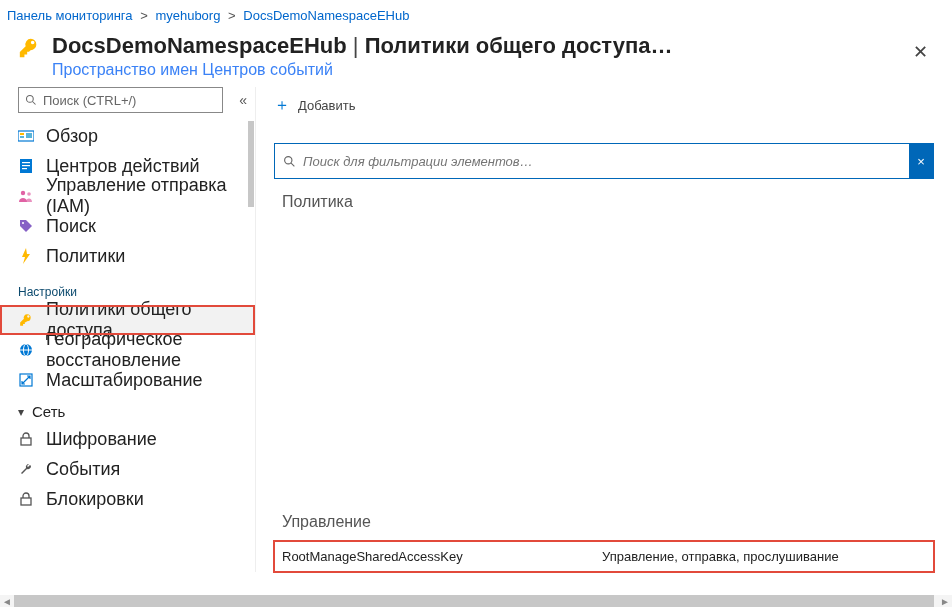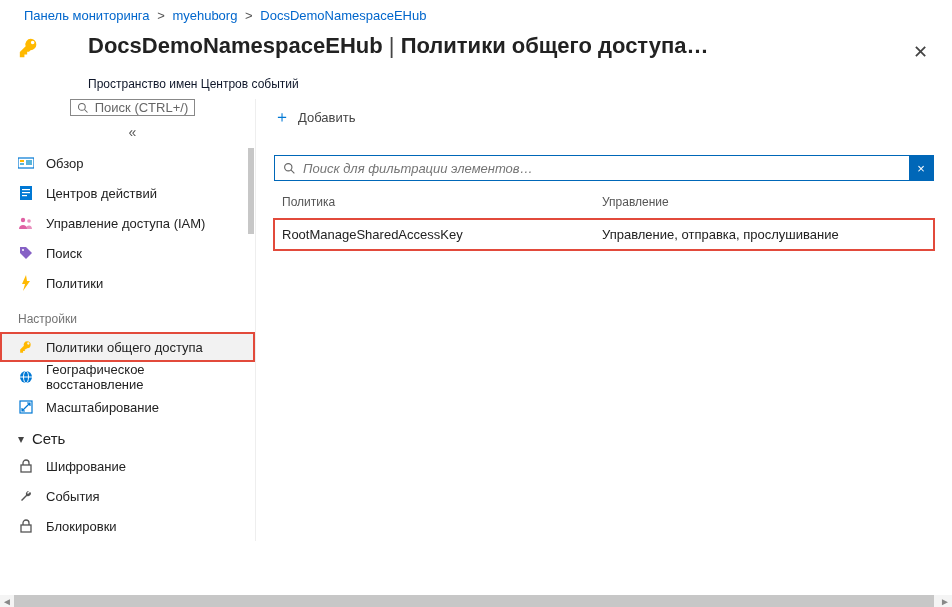--- a/index.html
+++ b/index.html
@@ -1,50 +1,50 @@
 <!DOCTYPE html>
 <html><head>
   <meta charset="utf-8">
   <style>
     * { margin:0; padding:0; box-sizing:border-box; font-family:"Segoe UI",Arial,sans-serif; }
     body { width:952px; height:607px; background:#fff; overflow:hidden; position:relative; }
     .scrollarea { width:952px; height:595px; overflow:hidden; }
     a { color:#0066cc; text-decoration:none; }
-    .breadcrumb { font-size:13px; padding:8px 24px 4px; color:#0066cc; }
+    .breadcrumb { font-size:13px; padding:8px 7px 4px; color:#0066cc; }
     .breadcrumb .sep { color:#555; margin:0 4px; }
-    .titlebar { display:flex; align-items:flex-start; padding:6px 18px 8px; position:relative;gap:36px; }
+    .titlebar { display:flex; align-items:flex-start; padding:6px 18px 8px; position:relative; }
     .titlebar .key-icon { width:24px; margin-right:10px; margin-top:4px; color:#ffb900; }
     .title-text h1 { font-size:22px; font-weight:600; color:#222; line-height:1.2; }
     .title-text h1 .pipe { font-weight:400; color:#444; }
-    .subtitle { font-size:12px; color:#0f172a; margin-top:18px; }
+    .subtitle { font-size:16px; color:#3b82f6; margin-top:2px; }
     .title-close { position:absolute; right:24px; top:14px; font-size:18px; color:#444; cursor:pointer; }
     .columns { display:flex; }
     .sidebar { width:256px; border-right:1px solid #eee; flex:none; }
-    .side-search { display:flex; align-items:center; gap:8px; padding:0 8px 8px 18px;flex-direction:column; }
+    .side-search { display:flex; align-items:center; gap:16px; padding:0 8px 8px 18px; }
     .side-search .box { flex:1; display:flex; align-items:center; border:1px solid #888; height:26px; padding:0 6px; color:#666; font-size:13px; }
     .side-search .box .mag { margin-right:6px; color:#666; }
     .side-search .collapse { color:#555; font-size:14px; }
     .nav { position:relative; }
     .nav .scroll-thumb { position:absolute; right:1px; top:0; width:6px; height:86px; background:#c7c7c7; }
-    .nav-item { display:flex; align-items:center; height:30px; padding:0 10px 0 18px; font-size:13px; color:#222; cursor:pointer; }
+    .nav-item { display:flex; align-items:center; height:30px; padding:0 10px 0 18px; font-size:18px; color:#222; cursor:pointer; }
     .nav-item .icn { width:16px; height:16px; margin-right:12px; display:inline-flex; align-items:center; justify-content:center; flex:none; }
     .nav-item.selected { background:#f2f2f2; }
     .nav-item.hl { outline:2px solid #e24a3b; outline-offset:-2px; }
-    .nav-section-title { font-size:12px; color:#737373; padding:14px 18px 6px; }
+    .nav-section-title { font-size:12px; color:#0c4a6e; padding:14px 18px 6px; }
     .nav-heading { display:flex; align-items:center; padding:8px 18px 4px; font-size:15px; color:#222; }
     .nav-heading .chev { margin-right:8px; color:#444; font-size:12px; }
     .main { flex:1; padding:0 18px; }
     .toolbar { display:flex; align-items:center; height:36px; }
     .tool-btn { display:flex; align-items:center; gap:8px; font-size:13px; color:#444; cursor:pointer; }
     .tool-btn .plus { color:#0078d4; font-size:16px; font-weight:400; }
-    .filterbar { margin-top:20px; display:flex; border:1px solid #0067b8; height:26px; }
+    .filterbar { margin-top:20px; display:flex; border:1px solid #0067b8; height:36px; }
     .filterbar .mag { width:28px; display:flex; align-items:center; justify-content:center; color:#666; }
     .filterbar input { flex:1; border:none; outline:none; font-size:13px; color:#333; font-style:italic; }
     .filterbar .clear { width:24px; background:#0067b8; color:#fff; display:flex; align-items:center; justify-content:center; font-size:13px; cursor:pointer; }
-    .table-head { display:flex; padding:14px 8px 10px; font-size:12px; color:#555; }
+    .table-head { display:flex; padding:14px 8px 10px; font-size:16px; color:#555;flex-direction:column; }
     .col1 { flex:0 0 320px; }
     .col2 { flex:1; }
     .table-row { display:flex; padding:8px 8px; font-size:13px; color:#222; outline:2px solid #e24a3b; outline-offset:-1px; cursor:pointer;justify-content:center; }
     .hscroll { position:absolute; left:0; bottom:0; height:12px; width:952px; background:#f4f4f4; display:flex; align-items:center; justify-content:space-between; }
     .hscroll .arrow { width:14px; text-align:center; color:#888; font-size:10px; }
     .hscroll .track { flex:1; height:12px; position:relative; }
     .hscroll .thumb { position:absolute; left:0; top:0; height:12px; width:920px; background:#c7c7c7; }
     svg { display:block; }
   </style>
 </head>
@@ -118,21 +118,21 @@
         </div>
         <div class="nav-item">
           <span class="icn">
               <svg width="16" height="14" viewBox="0 0 16 14">
                 <circle cx="5" cy="4" r="2.2" fill="#e062a4"></circle>
                 <path d="M1 13c0-3 2-4 4-4s4 1 4 4" fill="#e062a4"></path>
                 <circle cx="11" cy="5" r="1.8" fill="#e062a4" opacity=".7"></circle>
                 <path d="M8 13c0-2.5 1.5-3.5 3-3.5s3 1 3 3.5" fill="#e062a4" opacity=".7"></path>
               </svg>
             </span>
-          <span>Управление доступа (IAM)</span>
+          <span>Управление отправка (IAM)</span>
         </div>
         <div class="nav-item">
           <span class="icn">
               <svg width="14" height="14" viewBox="0 0 14 14">
                 <path d="M1 1h6l6 6-6 6-6-6z" fill="#8661c5"></path>
                 <circle cx="4" cy="4" r="1" fill="#fff"></circle>
               </svg>
             </span>
           <span>Поиск</span>
         </div>

